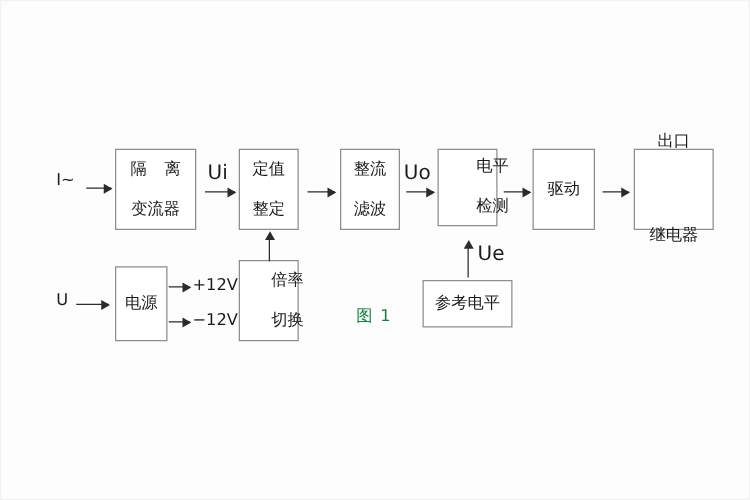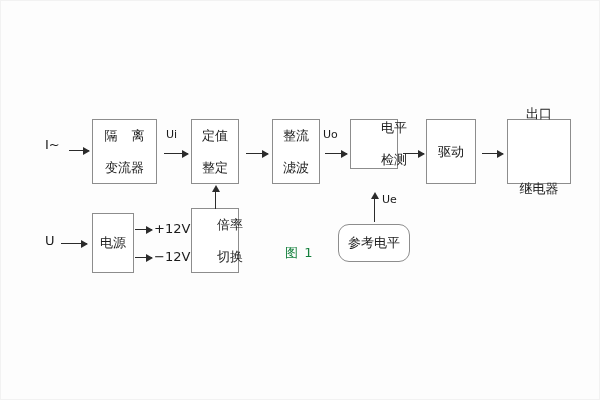--- a/index.html
+++ b/index.html
@@ -47,21 +47,21 @@
     letter-spacing: 5px;
     text-indent: 5px;
   }
   .label {
     position: absolute;
     color: #1b1b1b;
     font-size: 13px;
     white-space: nowrap;
   }
   .label.sig {
-    font-size: 11px;
+    font-size: 16px;
   }
   .caption {
     position: absolute;
     color: #15803d;
     font-size: 13px;
     letter-spacing: 1px;
     white-space: nowrap;
   }
   
   .arrow-h {
@@ -122,21 +122,21 @@
   <div class="arrow-h" style="left:245px; top:152px; width:22px;"></div>
 
   <div class="box" style="left:271px; top:118px; width:48px; height:65px;">
     <span class="line">整流</span>
     <span class="line">滤波</span>
   </div>
 
   <div class="label sig" style="left:322px; top:127px;">Uo</div>
   <div class="arrow-h" style="left:324px; top:152px; width:22px;"></div>
 
-  <div class="box" style="left:349px; top:118px; width:48px; height:50px;padding-left:40px;">
+  <div class="box" style="left:349px; top:118px; width:48px; height:62px;padding-left:40px;">
     <span class="line">电平</span>
     <span class="line">检测</span>
   </div>
 
   <div class="arrow-h" style="left:402px; top:152px; width:21px;"></div>
 
   <div class="box" style="left:425px; top:118px; width:50px; height:65px;">
     <span class="line">驱动</span>
   </div>
 
@@ -160,21 +160,21 @@
   <div class="arrow-h" style="left:134px; top:256px; width:17px;"></div>
   <div class="label" style="left:153px; top:248px;">−12V</div>
 
   <div class="box" style="left:190px; top:207px; width:48px; height:65px;padding-left:30px;">
     <span class="line">倍率</span>
     <span class="line">切换</span>
   </div>
 
   <div class="arrow-v-up" style="left:214px; top:190px; height:18px;"></div>
 
-  <div class="box" style="left:337px; top:223px; width:72px; height:38px;border-radius:11px;">
+  <div class="box" style="left:337px; top:223px; width:72px; height:38px;">
     <span class="line">参考电平</span>
   </div>
 
   <div class="arrow-v-up" style="left:373px; top:197px; height:24px;"></div>
   <div class="label sig" style="left:381px; top:192px;">Ue</div>
 
   <div class="caption" style="left:284px; top:243px;">图 1</div>
 
 </div>
 

